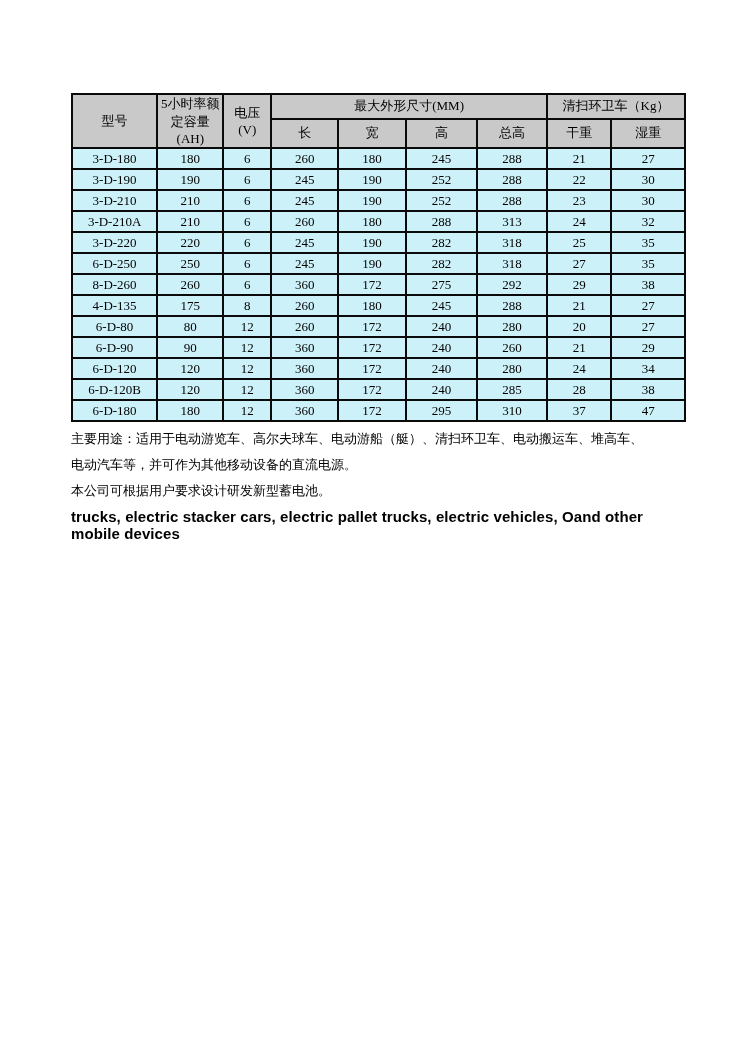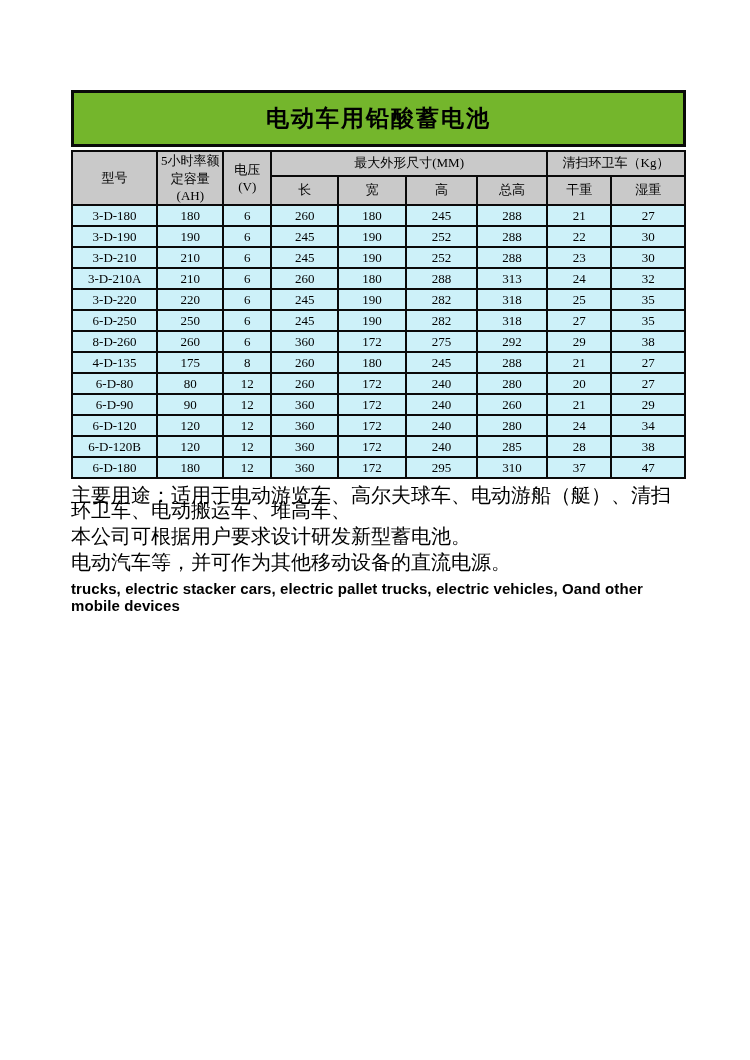--- a/index.html
+++ b/index.html
@@ -38,40 +38,37 @@
     font-weight: normal;
     overflow: hidden;
   }
   table.spec thead th { background: #c9c9c9; }
   table.spec thead tr.hrow1 th { height: 20px; }
   table.spec thead tr.hrow2 th { height: 24px; }
   table.spec tbody td { background: #cdf1f9; height: 21px; }
   .notes { margin-top: 9px; width: 615px; }
   .notes p.cn {
     margin: 8px 0 11px 0;
-    font-size: 20px;
+    font-size: 13px;
     line-height: 15px;
   }
   .notes p.en {
     margin: 0 0 11px 0;
     font-family: "Liberation Sans", sans-serif;
     font-weight: bold;
     font-size: 15px;
     line-height: 16.5px;
     letter-spacing: 0.1px;
   }
 </style>
 </head>
 <body>
 
 <div class="sheet">
 
-  <div class="banner">
-    <span>电动车用铅酸蓄电池</span>
-  </div>
 
   <table class="spec">
     <colgroup>
       <col style="width:13.9%">
       <col style="width:10.8%">
       <col style="width:7.8%">
       <col style="width:10.9%">
       <col style="width:11.1%">
       <col style="width:11.6%">
       <col style="width:11.4%">
@@ -240,18 +237,18 @@
           <td>295</td>
           <td>310</td>
           <td>37</td>
           <td>47</td>
         </tr>
       </tbody>
   </table>
 
   <div class="notes">
     <p class="cn">主要用途：适用于电动游览车、高尔夫球车、电动游船（艇）、清扫环卫车、电动搬运车、堆高车、</p>
+    <p class="cn">电动汽车等，并可作为其他移动设备的直流电源。</p>
     <p class="cn">本公司可根据用户要求设计研发新型蓄电池。</p>
-    <p class="cn">电动汽车等，并可作为其他移动设备的直流电源。</p>
     <p class="en">trucks, electric stacker cars, electric pallet trucks, electric vehicles, Oand other mobile devices</p>
   </div>
 
 </div>
 
 </body></html>

